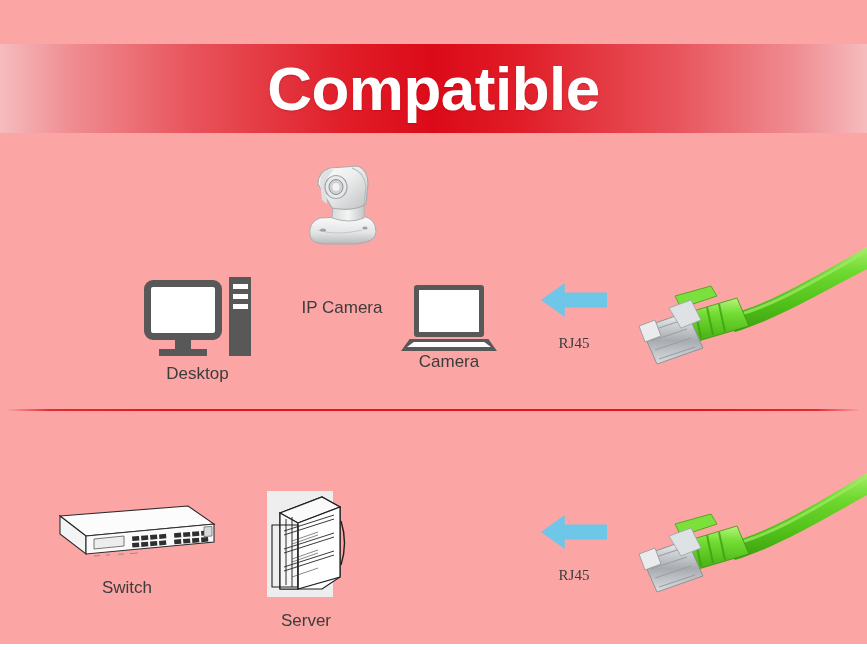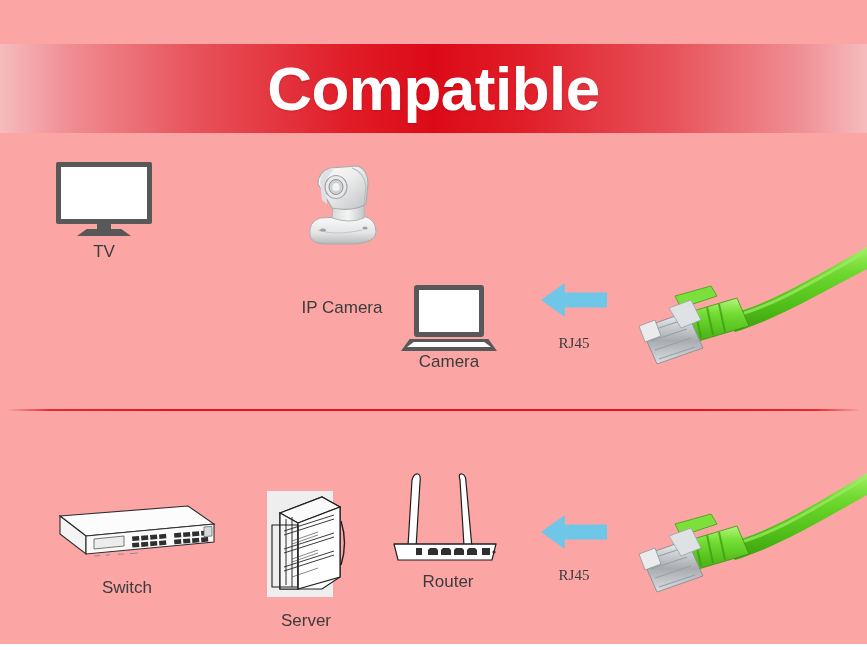--- a/index.html
+++ b/index.html
@@ -198,28 +198,20 @@
 </style>
 </head>
 <body>
 
 <div id="page">
 
   <div id="banner">
     <div id="banner-title">Compatible</div>
   </div>
 
-  <div class="node" style="left:56px; top:162px;">
-    <div class="node-art">
-      <div class="tv-screen"></div>
-      <div class="tv-neck"></div>
-      <div class="tv-base"></div>
-    </div>
-    <div class="node-label">TV</div>
-  </div>
 
   <div class="node" style="left:296px; top:160px;gap:44px;">
     <div class="node-art">
       <svg class="cam-svg" width="92" height="92" viewBox="0 0 92 92">
         <defs>
           <linearGradient id="camBody" x1="0" y1="0" x2="1" y2="1">
             <stop offset="0%" stop-color="#ffffff"></stop>
             <stop offset="45%" stop-color="#ededed"></stop>
             <stop offset="100%" stop-color="#bfc1c3"></stop>
           </linearGradient>
@@ -248,20 +240,37 @@
         <path d="M24 22 Q24 12 34 9 L38 10 Q30 16 30 26 L31 44 L26 40 Z" fill="#dfe0e2"></path>
 
         <ellipse cx="40" cy="27" rx="11" ry="11.5" fill="#e8e9ea" stroke="#a4a6a8" stroke-width="1.2"></ellipse>
         <ellipse cx="40" cy="27" rx="7" ry="7.5" fill="#cfd1d3" stroke="#8e9092" stroke-width="1"></ellipse>
         <ellipse cx="40" cy="27" rx="3.6" ry="4" fill="#f2f3f4"></ellipse>
       </svg>
     </div>
     <div class="node-label" style="margin-top:2px;">IP Camera</div>
   </div>
 
+  <div class="node" style="left:144px; top:277px;">
+    <div class="node-art">
+      <div class="desktop-wrap">
+        <div class="dt-monitor">
+          <div class="dt-screen"></div>
+          <div class="dt-neck"></div>
+          <div class="dt-foot"></div>
+        </div>
+        <div class="dt-tower">
+          <div class="dt-slot"></div>
+          <div class="dt-slot"></div>
+          <div class="dt-slot"></div>
+        </div>
+      </div>
+    </div>
+    <div class="node-label" style="margin-top:8px;">Desktop</div>
+  </div>
 
   <div class="node" style="left:401px; top:285px;">
     <div class="node-art" style="width:96px;">
       <div class="lt-screen"></div>
       <div class="lt-base"></div>
       <div class="lt-gap"></div>
     </div>
     <div class="node-label" style="margin-top:-4px;">Camera</div>
   </div>
 
@@ -399,46 +408,20 @@
         <path d="M30 26 L30 96" stroke="#2c2c2c" stroke-width="1"></path>
 
         <path d="M79 30 Q86 52 79 74" fill="none" stroke="#1f1f1f" stroke-width="1.4"></path>
 
         <path d="M10 34 L36 34 L36 96 L10 96 Z" fill="none" stroke="#1f1f1f" stroke-width="1.1"></path>
       </svg>
     </div>
     <div class="node-label" style="margin-top:12px;">Server</div>
   </div>
 
-  <div class="node" style="left:386px; top:460px;">
-    <div class="node-art">
-      <svg class="rt-svg" width="124" height="106" viewBox="0 0 124 106">
-
-        <path d="M22 86 L26 20 Q28 13 32 14 Q35 15 34 22 L30 88 Z" fill="#ffffff" stroke="#1f1f1f" stroke-width="1.2"></path>
-
-        <path d="M78 86 L74 20 Q72 13 76 14 Q80 15 80 22 L86 88 Z" fill="#ffffff" stroke="#1f1f1f" stroke-width="1.2"></path>
-
-        <path d="M8 84 L110 84 L106 100 L12 100 Z" fill="#ffffff" stroke="#1f1f1f" stroke-width="1.2"></path>
-        <path d="M8 84 L110 84" stroke="#1f1f1f" stroke-width="1"></path>
-
-        <rect x="30" y="88" width="6" height="7" fill="#2f2f2f"></rect>
-
-        <g fill="#2f2f2f">
-          <path d="M42 95 L42 90 L44 88 L50 88 L52 90 L52 95 Z"></path>
-          <path d="M55 95 L55 90 L57 88 L63 88 L65 90 L65 95 Z"></path>
-          <path d="M68 95 L68 90 L70 88 L76 88 L78 90 L78 95 Z"></path>
-          <path d="M81 95 L81 90 L83 88 L89 88 L91 90 L91 95 Z"></path>
-        </g>
-
-        <rect x="96" y="88" width="8" height="7" fill="#2f2f2f"></rect>
-        <circle cx="108" cy="92" r="1.6" fill="#2f2f2f"></circle>
-      </svg>
-    </div>
-    <div class="node-label" style="margin-top:6px;">Router</div>
-  </div>
 
   <div class="node" style="left:541px; top:515px;">
     <div class="arrow-left"></div>
     <div class="label-serif" style="margin-top:18px;">RJ45</div>
   </div>
 
   <div style="position:absolute; left:625px; top:462px;">
     <svg class="cable-svg" width="242" height="136" viewBox="0 0 242 136">
       <defs>
         <linearGradient id="cg2" x1="0" y1="0" x2="0" y2="1">

